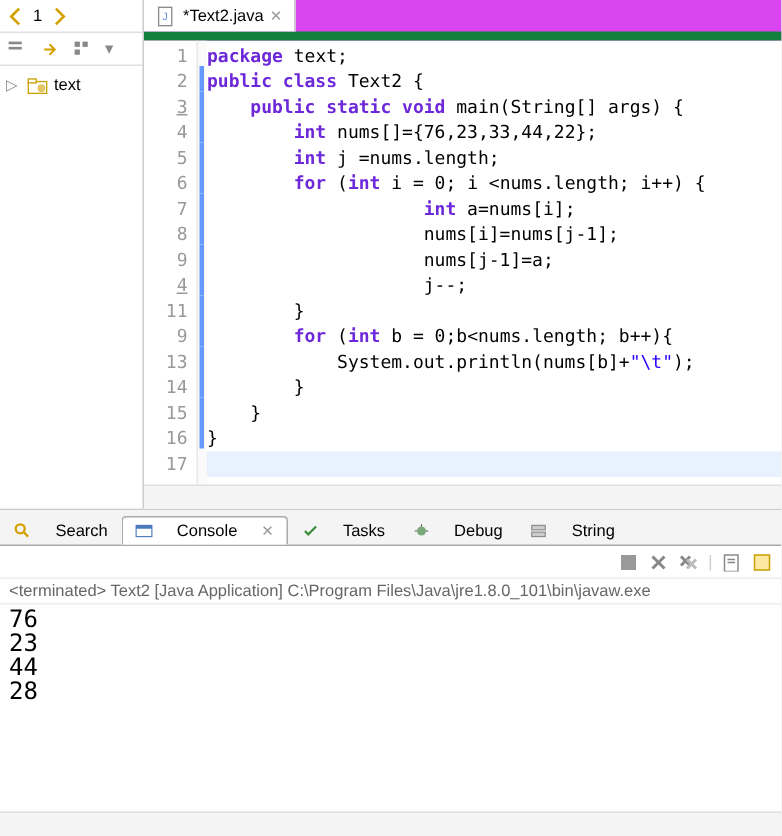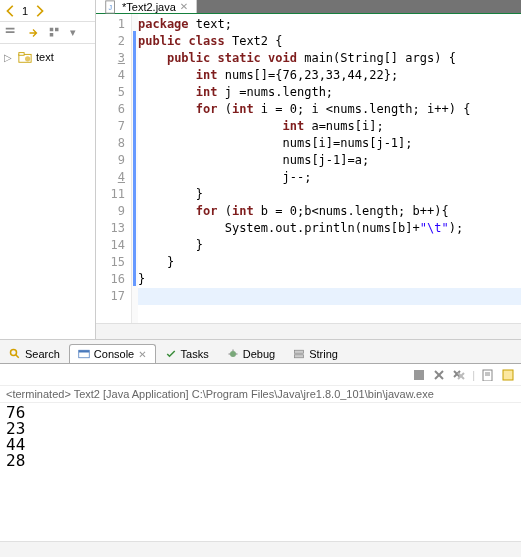--- a/index.html
+++ b/index.html
@@ -6,39 +6,39 @@
 body { font-family: "Segoe UI", Tahoma, sans-serif; font-size: 11px; background: #f0f0f0; width: 521px; height: 557px; overflow: hidden; display: flex; flex-direction: column; }
 .top-area { display: flex; height: 340px; border-bottom: 1px solid #ccc; }
 .nav-panel { width: 96px; background: #fff; border-right: 1px solid #ccc; display: flex; flex-direction: column; }
 .nav-header { height: 22px; border-bottom: 1px solid #e0e0e0; display: flex; align-items: center; padding: 0 4px; gap: 4px; }
 .nav-toolbar { height: 22px; border-bottom: 1px solid #e0e0e0; display: flex; align-items: center; padding: 0 4px; gap: 8px; }
 .tree { padding: 4px; }
 .tree-row { display: flex; align-items: center; gap: 4px; padding: 2px 0; }
 .arrow { font-size: 10px; color: #888; width: 10px; }
 .pkg-icon { width: 14px; height: 14px; }
 .editor-area { flex: 1; display: flex; flex-direction: column; background: #fff; }
-.tabs { height: 14px; display: flex; border-bottom: 1px solid #15803d; background: #737373; }
+.tabs { height: 27px; display: flex; border-bottom: 6px solid #15803d; background: #d946ef; }
 .tab { display: flex; align-items: center; gap: 4px; padding: 0 8px; background: #fff; border-right: 1px solid #ccc; font-size: 11px; }
 .tab-close { color: #999; font-size: 10px; }
 .editor-body { flex: 1; display: flex; overflow: hidden; }
 .gutter { width: 36px; background: #fff; border-right: 1px solid #e8e8e8; text-align: right; padding-top: 2px; }
 .gutter div { font-family: Consolas, monospace; font-size: 12px; color: #999; padding-right: 6px; line-height: 17px; height: 17px; }
 .gutter .marked { text-decoration: underline; }
 .code-margin { width: 6px; background: linear-gradient(to right, #fafafa, #fafafa); }
 .code-margin .bar { width: 3px; height: 17px; margin-left: 1px; }
 .code-margin .blue { background: #6699ff; }
 .code { flex: 1; font-family: Consolas, monospace; font-size: 12px; line-height: 17px; padding-top: 2px; white-space: pre; overflow: hidden; position: relative; }
 .code-line { height: 17px; }
-.kw { color: #7f1d1d; font-weight: bold; }
+.kw { color: #6d28d9; font-weight: bold; }
 .str { color: #2a00ff; }
 .code-line.hl { background: #e8f2fe; }
 .editor-scroll { height: 16px; border-top: 1px solid #e0e0e0; background: #f4f4f4; }
 .bottom-area { flex: 1; display: flex; flex-direction: column; background: #fff; }
 .bottom-tabs { height: 24px; display: flex; border-bottom: 1px solid #aaa; background: #f4f4f4; align-items: flex-end; }
-.btab { display: flex; align-items: center; gap: 4px; padding: 3px 8px; font-size: 11px; border: 1px solid transparent; border-bottom: none; justify-content: flex-end; }
+.btab { display: flex; align-items: center; gap: 16px; padding: 3px 8px; font-size: 11px; border: 1px solid transparent; border-bottom: none; justify-content: flex-end; }
 .btab.active { background: #fff; border-color: #aaa; border-top-left-radius: 3px; border-top-right-radius: 3px; }
 .btab-icon { width: 12px; height: 12px; }
 .console-toolbar { height: 22px; display: flex; justify-content: flex-end; align-items: center; gap: 6px; padding: 0 6px; border-bottom: 1px solid #eee; }
 .ctool { width: 14px; height: 14px; display: flex; align-items: center; justify-content: center; cursor: pointer; }
 .console-status { font-size: 11px; color: #666; padding: 2px 6px; border-bottom: 1px solid #eee; white-space: nowrap; overflow: hidden; }
 .console-out { flex: 1; font-family: Consolas, monospace; font-size: 16px; padding: 2px 6px; line-height: 16px; }
 .console-scroll { height: 16px; border-top: 1px solid #e0e0e0; background: #f4f4f4; }
 .icon-svg { width: 14px; height: 14px; }
 </style>
 </head>

